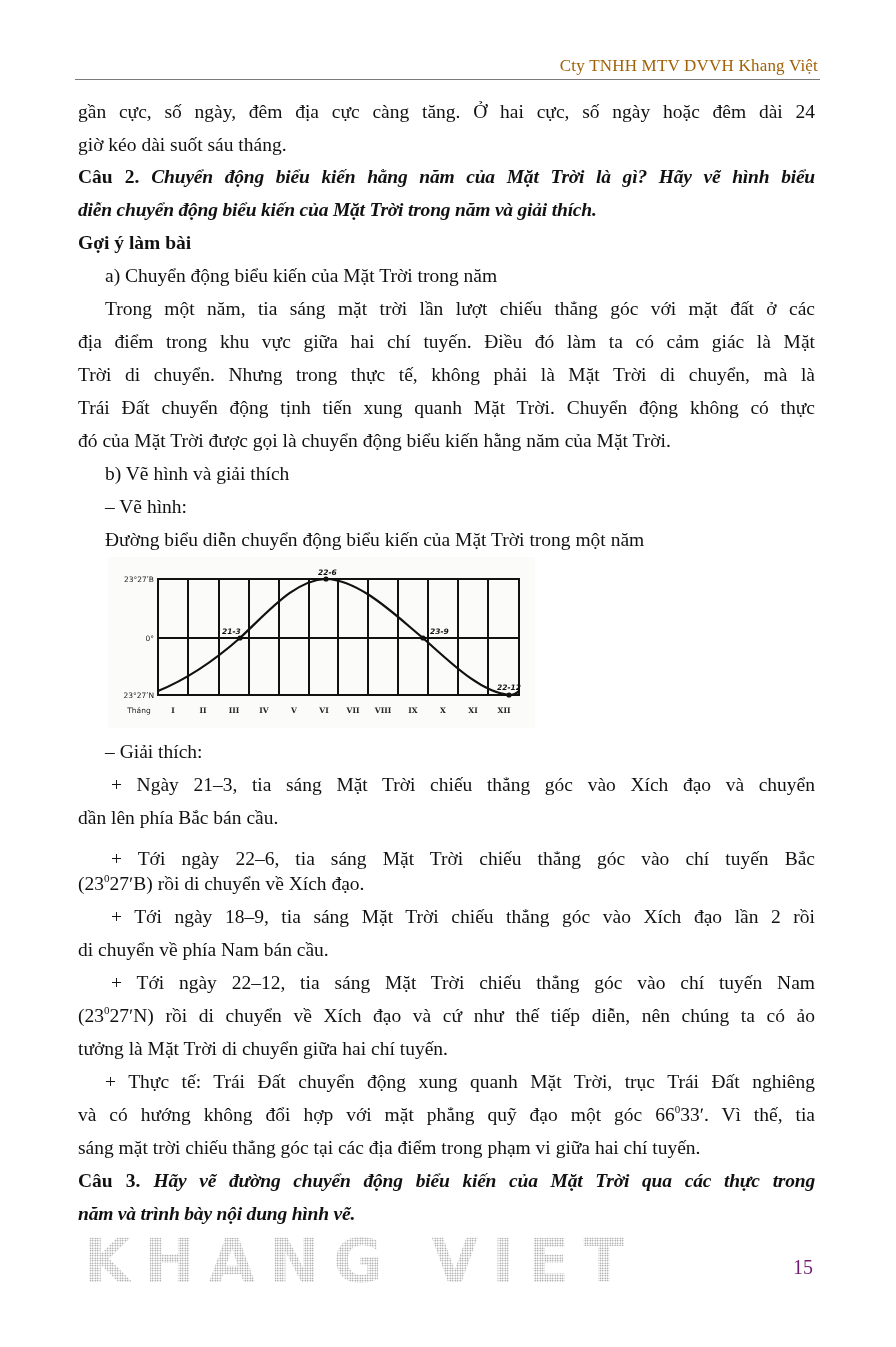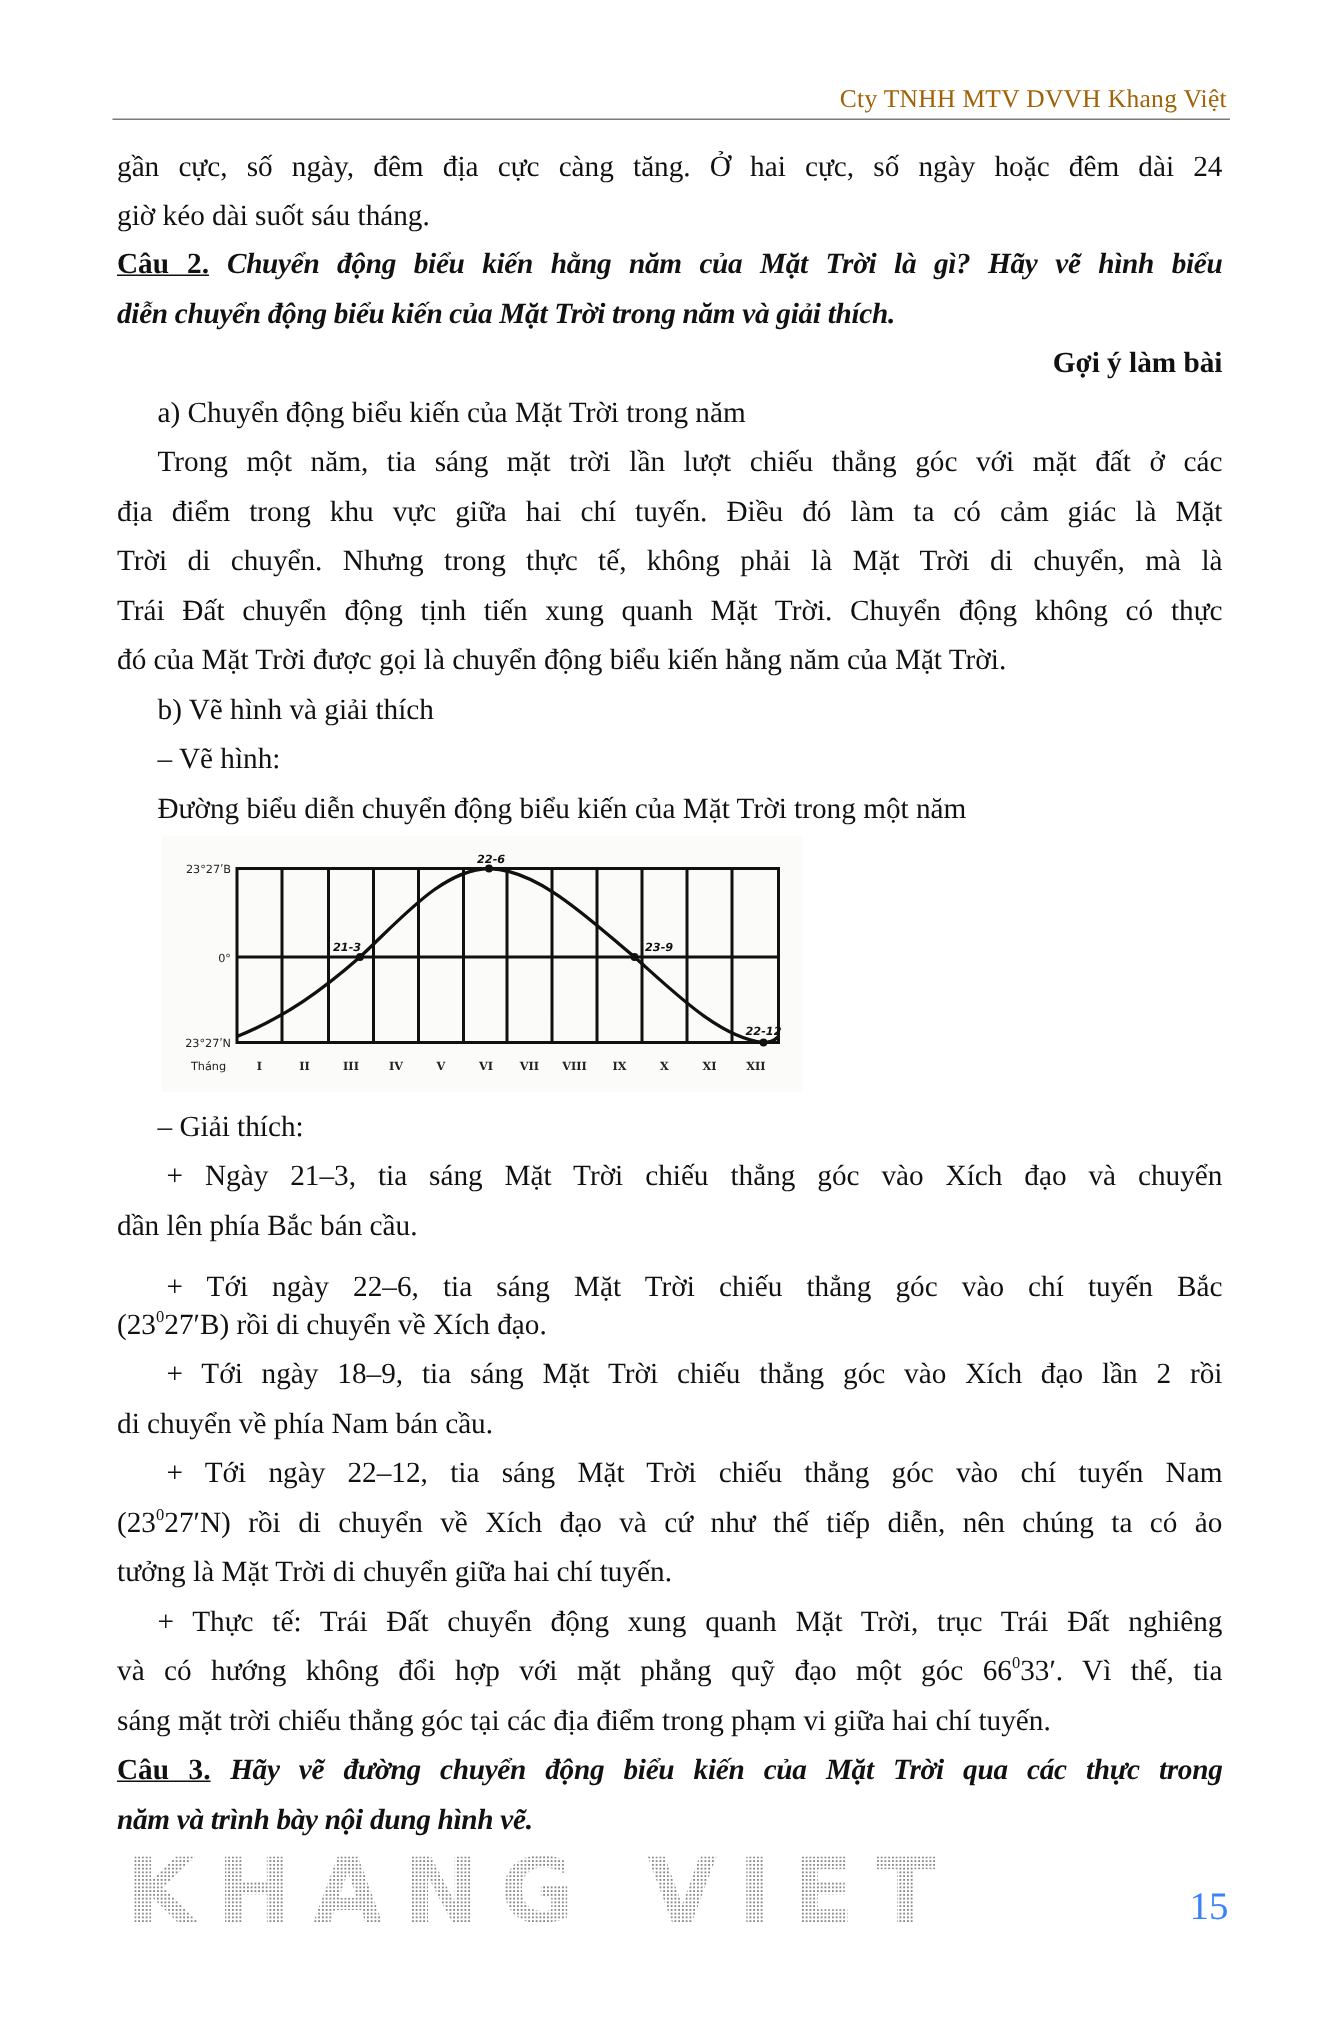--- a/index.html
+++ b/index.html
@@ -7,32 +7,32 @@
          font-family: "Liberation Serif", serif; color: #111; }
   .header { position: absolute; left: 75px; top: 52px; width: 745px; height: 27px;
             border-bottom: 1.5px solid #7a7a7a; }
   .header-text { position: absolute; right: 2px; top: 4px; font-size: 17px; color: #a16207;
                  letter-spacing: 0.2px; }
   .line { position: absolute; left: 78px; width: 737px; font-size: 19.5px; line-height: 33px;
           white-space: nowrap; }
   .justify { text-align: justify; text-align-last: justify; white-space: normal; }
   .indent { padding-left: 27px; box-sizing: border-box; }
   .indent2 { padding-left: 33px; box-sizing: border-box; }
-  .q { font-weight: bold; text-decoration: underline; }
+  .q { font-weight: bold; }
   .qi { font-style: italic; font-weight: bold; letter-spacing: -0.2px; margin-top: 24px; }
-  .center { text-align: right; font-weight: bold; }
+  .center { text-align: left; font-weight: bold; }
   sup { font-size: 11px; vertical-align: 8px; line-height: 0; }
   .chart-wrap { position: absolute; left: 108px; top: 557px; width: 427px; height: 171px;
                 background: #fbfbf9; }
   .watermark { position: absolute; left: 84px; top: 1232px; font-family: "DejaVu Sans", sans-serif;
                font-weight: bold; font-size: 60px; letter-spacing: 14px; color: transparent;
                background-image: radial-gradient(#8a8a8a 0.7px, transparent 0.9px);
                background-size: 2.5px 2.5px; -webkit-background-clip: text; background-clip: text;
                line-height: 58px; }
-  .page-num { position: absolute; left: 793px; top: 1256px; font-size: 26px; color: #3b82f6; }
+  .page-num { position: absolute; left: 793px; top: 1256px; font-size: 20px; color: #701a75; }
 </style>
 </head>
 <body>
 
 <div class="header">
   <span class="header-text">Cty TNHH MTV DVVH Khang Việt</span>
 </div>
 
 <div class="line justify" style="top:95px">gần cực, số ngày, đêm địa cực càng tăng. Ở hai cực, số ngày hoặc đêm dài 24</div>
 <div class="line" style="top:128px">giờ kéo dài suốt sáu tháng.</div>

